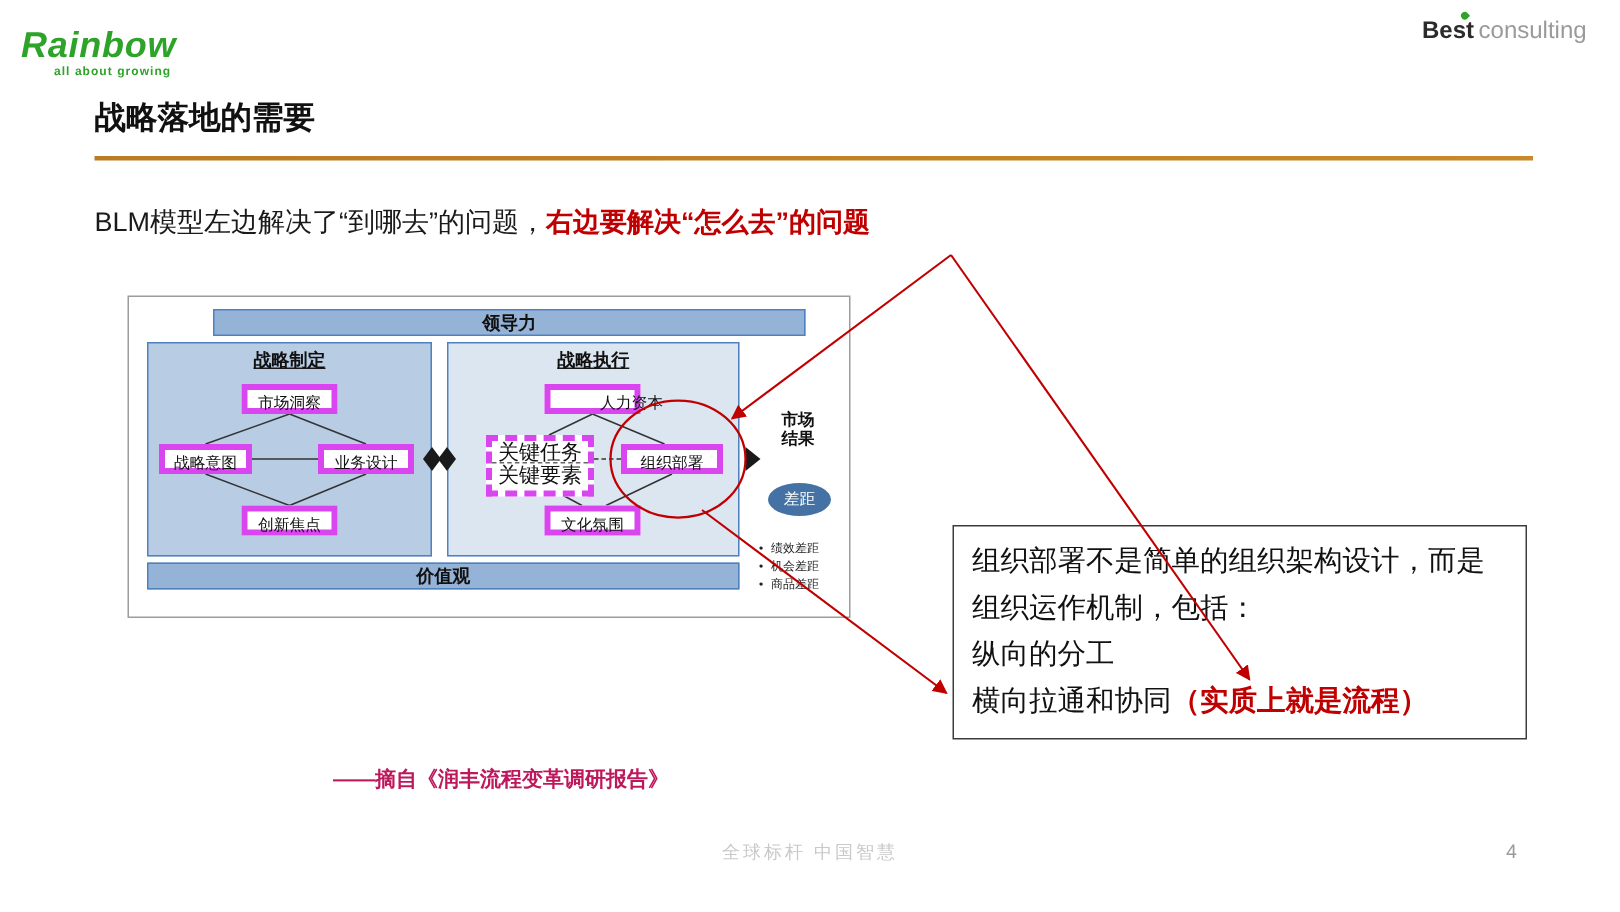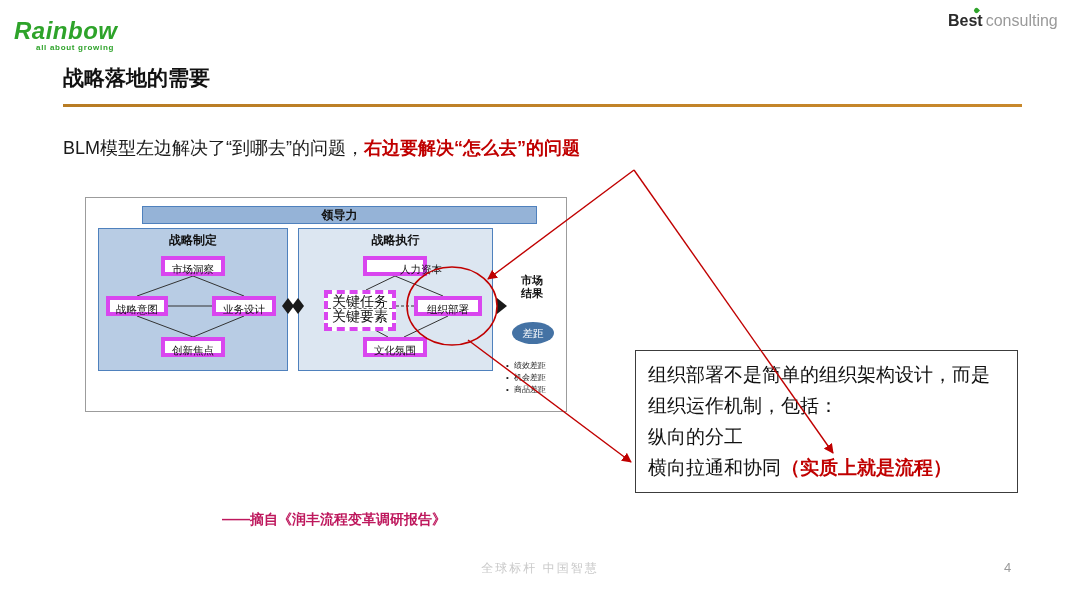--- a/index.html
+++ b/index.html
@@ -25,21 +25,21 @@
   
   .intro{left:63px;top:136px;font-size:18px;white-space:nowrap;}
   .intro .red{color:var(--accent_red,#C00000);font-weight:bold;}
 
   
   .diagram{left:85px;top:197px;width:480px;height:213px;background:#fff;border:1px solid #9c9c9c;}
   .bar{left:12px;width:395px;height:18px;background:var(--bar_blue,#95B3D7);border:1px solid var(--border_blue,#4F81BD);
        font-size:12px;font-weight:bold;text-align:center;line-height:17px;color:#111;box-sizing:border-box;}
   .bar.leadership{top:8px;margin-left:44px;}
   .bar.values{top:177px;}
-  .panel{top:30px;height:143px;border:1px solid var(--border_blue,#4F81BD);box-sizing:border-box;}
+  .panel{top:30px;height:143px;border:1px solid var(--border_blue,#4F81BD);box-sizing:border-box;text-decoration:underline;}
   .panel.left{left:12px;width:190px;background:var(--panel_left_blue,#B8CCE4);}
   .panel.right{left:212px;width:195px;background:var(--panel_right_blue,#DCE6F1);}
   .panel-title{font-size:12px;font-weight:bold;text-align:center;padding-top:3px;color:#111;}
   .dlines{left:0;top:0;width:480px;height:213px;}
   .dbox{background:#fff;border:4px solid #d946ef;font-size:10.5px;height:20px;line-height:19px;
         text-align:center;box-sizing:border-box;color:#111;white-space:nowrap;}
   .b-market{left:75px;top:58px;width:64px;}
   .b-intent{left:20px;top:98px;width:62px;}
   .b-design{left:126px;top:98px;width:64px;}
   .b-focus{left:75px;top:139px;width:64px;}
@@ -109,20 +109,21 @@
       <line x1="362" y1="118" x2="318" y2="139" stroke="#333" stroke-width="1"></line>
       <line x1="310" y1="108" x2="328" y2="108" stroke="#333" stroke-width="1" stroke-dasharray="3,2"></line>
 
       <polygon points="196,108 202,100 208,108 202,116" fill="#1a1a1a"></polygon>
       <polygon points="206,108 212,100 218,108 212,116" fill="#1a1a1a"></polygon>
 
       <polygon points="411,100 421,108 411,116" fill="#1a1a1a"></polygon>
     </svg>
 
     <div class="abs bar leadership">领导力</div>
+    <div class="abs bar values">价值观</div>
 
     <div class="abs dbox b-market">市场洞察</div>
     <div class="abs dbox b-intent">战略意图</div>
     <div class="abs dbox b-design">业务设计</div>
     <div class="abs dbox b-focus">创新焦点</div>
 
     <div class="abs dbox b-human">人力资本</div>
     <div class="abs dbox b-keytasks">
       <div>关键任务</div>
       <div class="kt2">关键要素</div>

